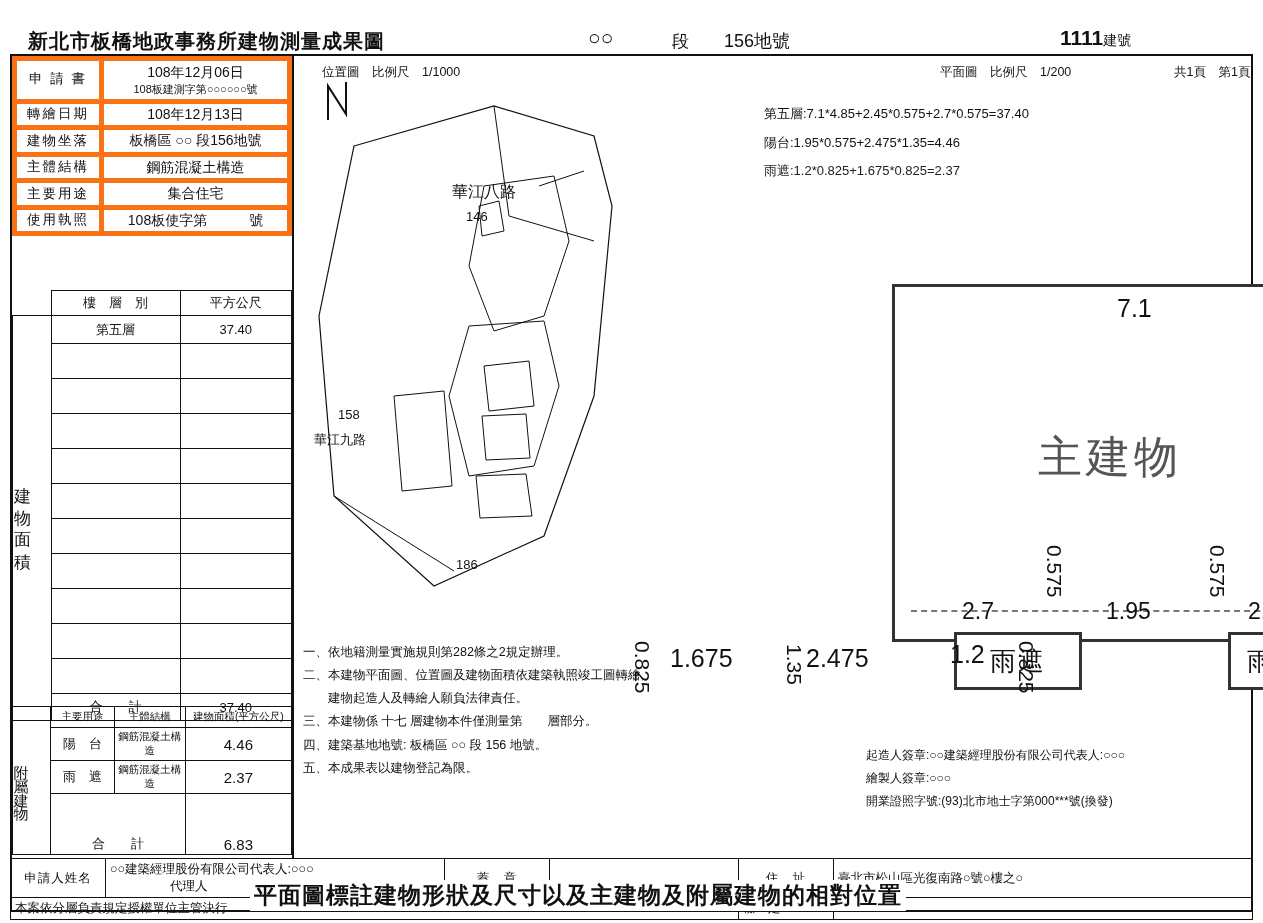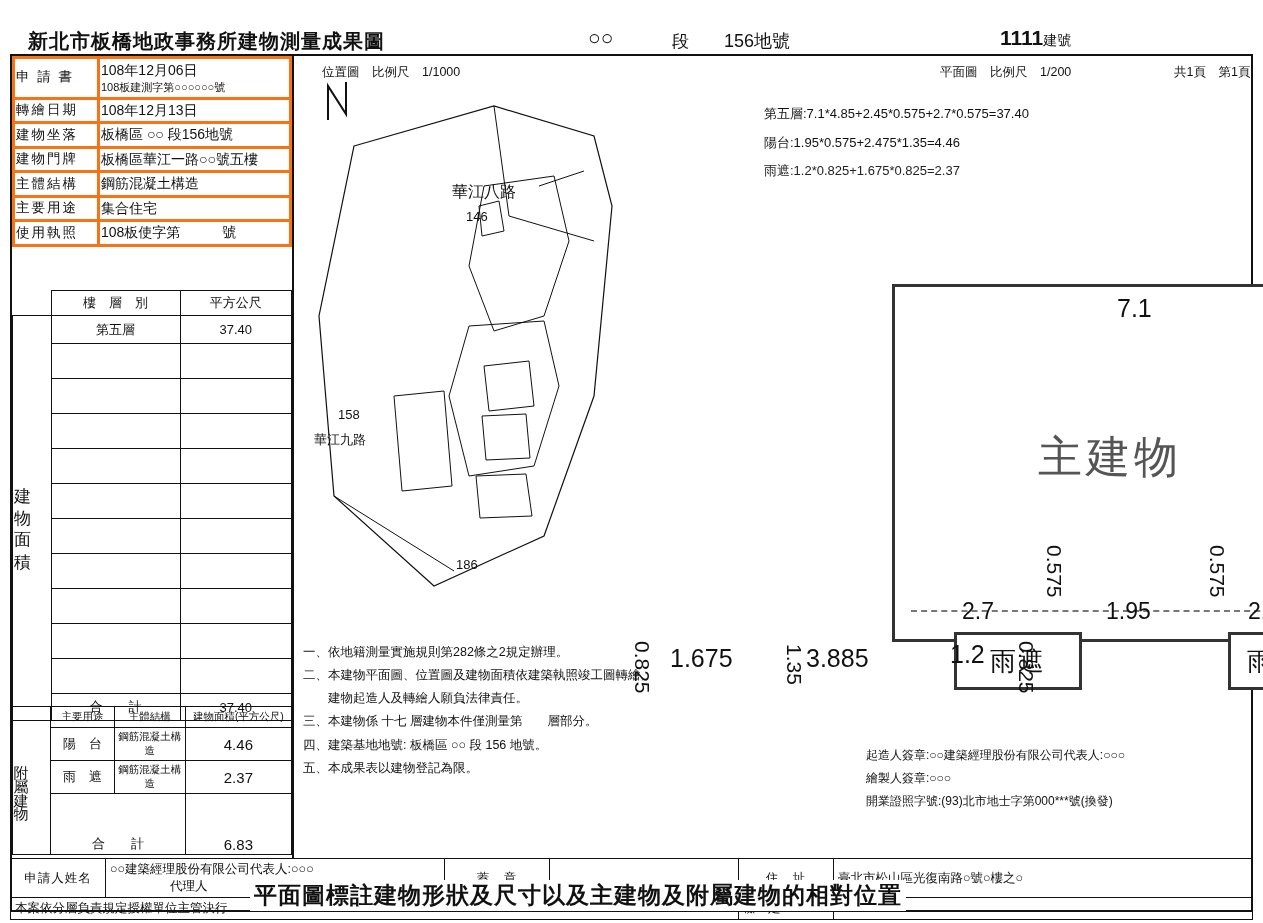--- a/index.html
+++ b/index.html
@@ -4,30 +4,30 @@
 <style>
   html,body{margin:0;padding:0;background:#fff;}
   body{width:1263px;height:923px;position:relative;font-family:"Liberation Sans","DejaVu Sans",sans-serif;color:#111;overflow:hidden;}
   .doc{position:absolute;left:0;top:0;width:1263px;height:923px;}
 
   
   .hdr-title{position:absolute;left:28px;top:28px;font-size:20px;font-weight:bold;letter-spacing:1px;white-space:nowrap;}
   .hdr-sec{position:absolute;left:588px;top:26px;font-size:21px;white-space:nowrap;}
   .hdr-secchar{position:absolute;left:672px;top:30px;font-size:17px;}
   .hdr-lot{position:absolute;left:724px;top:29px;font-size:18px;white-space:nowrap;}
-  .hdr-bldno{position:absolute;left:1000px;top:26px;font-size:21px;font-weight:bold;white-space:nowrap;}
+  .hdr-bldno{position:absolute;left:1060px;top:26px;font-size:21px;font-weight:bold;white-space:nowrap;}
   .hdr-bldno small{font-size:14px;font-weight:normal;}
 
   .frame{position:absolute;left:10px;top:54px;width:1243px;height:858px;border:2px solid #111;box-sizing:border-box;}
   .vline{position:absolute;left:292px;top:54px;width:2px;height:804px;background:#111;}
 
   
   .lt{position:absolute;left:12px;top:56px;width:280px;}
   .lt table{border-collapse:collapse;width:280px;}
-  .lt td{border:3px solid #f97316;font-size:13px;text-align:left;padding:2px 1px;line-height:1.25;}
+  .lt td{border:5px solid #f97316;font-size:13px;text-align:center;padding:2px 1px;line-height:1.25;}
   .lt td.lbl{width:80px;font-size:13.5px;letter-spacing:2px;}
   .lt td.val{font-size:14px;}
   .lt td.two{line-height:1.35;}
   .small{font-size:11px;}
 
   
   .at{position:absolute;left:12px;top:0;width:280px;}
   .at table{border-collapse:collapse;width:280px;}
   .at td{border:1px solid #111;font-size:13px;text-align:center;}
 
@@ -103,24 +103,20 @@
           <div class="small">108板建測字第○○○○○○號</div>
         </td>
       </tr>
       <tr>
         <td class="lbl">轉繪日期</td>
         <td class="val">108年12月13日</td>
       </tr>
       <tr>
         <td class="lbl">建物坐落</td>
         <td class="val">板橋區 ○○ 段156地號</td>
-      </tr>
-      <tr>
-        <td class="lbl">建物門牌</td>
-        <td class="val">板橋區華江一路○○號五樓</td>
       </tr>
       <tr>
         <td class="lbl">主體結構</td>
         <td class="val">鋼筋混凝土構造</td>
       </tr>
       <tr>
         <td class="lbl">主要用途</td>
         <td class="val">集合住宅</td>
       </tr>
       <tr>
@@ -276,21 +272,21 @@
     <div class="abox" style="left:660px;top:576px;width:122px;height:52px;">
         <span>雨遮</span>
       </div>
     <div class="abox aboxsmall" style="left:934px;top:576px;width:86px;height:52px;">
         <span>雨遮</span>
       </div>
 
     <div class="txt" style="left:336px;top:585px;font-size:21px;writing-mode:vertical-rl;">0.825</div>
     <div class="txt" style="left:376px;top:588px;font-size:25px;">1.675</div>
     <div class="txt" style="left:488px;top:588px;font-size:21px;writing-mode:vertical-rl;">1.35</div>
-    <div class="txt" style="left:512px;top:588px;font-size:25px;">3.885</div>
+    <div class="txt" style="left:512px;top:588px;font-size:25px;">2.475</div>
     <div class="txt" style="left:656px;top:584px;font-size:25px;">1.2</div>
     <div class="txt" style="left:720px;top:585px;font-size:21px;writing-mode:vertical-rl;">0.825</div>
 
     <svg class="arrow" width="80" height="60" viewBox="0 0 80 60">
       <path d="M70 4 L30 22 L40 30 L16 52 L30 58 L48 36 L58 44 Z" fill="#666"></path>
     </svg>
 
     <div class="notes">
       <div>一、依地籍測量實施規則第282條之2規定辦理。</div>
       <div>二、本建物平面圖、位置圖及建物面積依建築執照竣工圖轉繪,</div>

